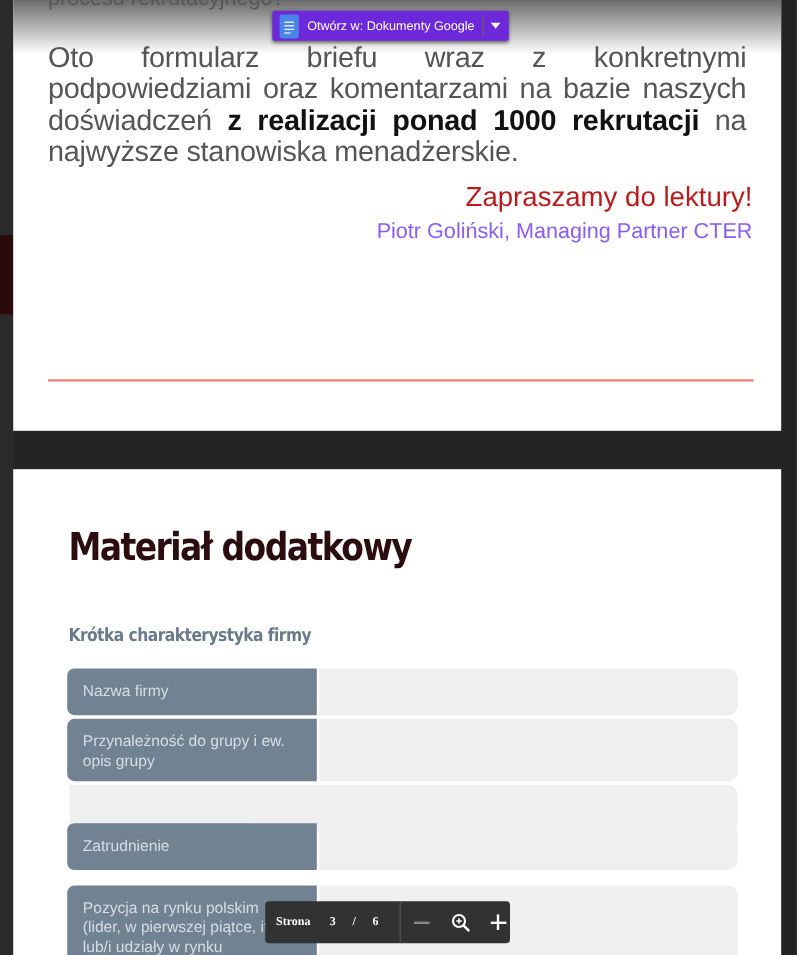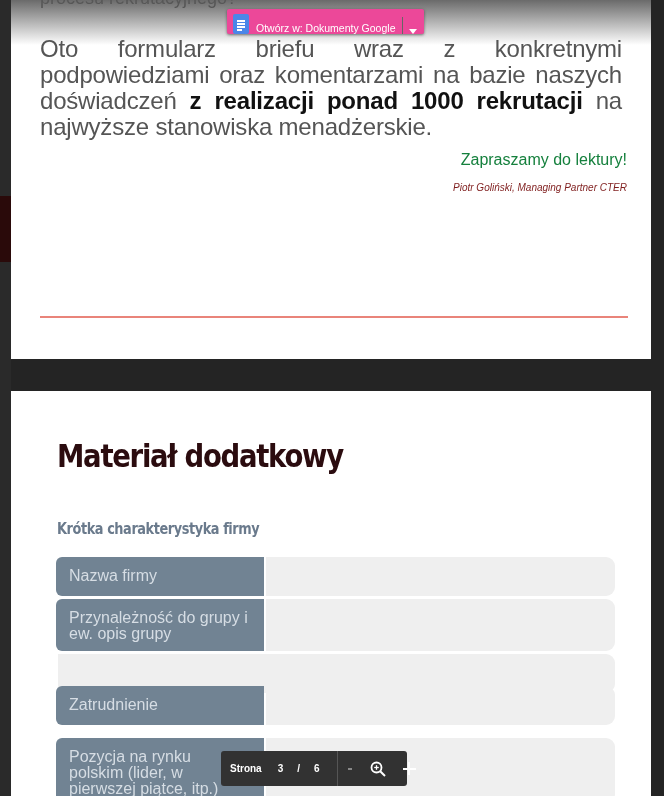--- a/index.html
+++ b/index.html
@@ -16,48 +16,48 @@
 
   .top-fade { position: absolute; left: 0; top: 0; width: 100%; height: 45px;
     background: linear-gradient(to bottom, rgba(90,90,90,0.9), rgba(255,255,255,0)); pointer-events: none; }
 
   .clipped-line { position: absolute; left: 29px; top: -12px; font-family: "Liberation Sans", sans-serif; font-size: 18px; color: #444; }
 
   .para { position: absolute; left: 29px; top: 36px; width: 582px; font-family: "Liberation Sans", sans-serif;
     font-size: 24px; line-height: 26px; color: #555; text-align: justify; letter-spacing: -0.2px; }
   .para b { color: #111; font-weight: bold; }
 
-  .invite { position: absolute; right: 24px; top: 151px; font-family: "Liberation Sans", sans-serif; font-size: 16px; color: #15803d; }
-  .signature { position: absolute; right: 24px; top: 182px; font-family: "Liberation Sans", sans-serif; font-size: 10px; color: #7f1d1d; font-style: italic; }
+  .invite { position: absolute; right: 24px; top: 151px; font-family: "Liberation Sans", sans-serif; font-size: 23px; color: #b91c1c; }
+  .signature { position: absolute; right: 24px; top: 182px; font-family: "Liberation Sans", sans-serif; font-size: 18px; color: #8b5cf6; }
 
   .footer-line { position: absolute; left: 29px; top: 316px; width: 588px; height: 2px; background: #e9847a; }
   .footer-text { position: absolute; left: 32px; top: 325px; font-family: "Liberation Sans", sans-serif; font-size: 11.5px; color: #8a8f98; white-space: nowrap; letter-spacing: -0.15px; }
   .footer-text b { color: #4f5f74; font-weight: bold; }
 
   .title { position: absolute; left: 46px; top: 46px; font-family: "DejaVu Sans", sans-serif; font-weight: bold; font-size: 32px;
     color: #2b0c0f; letter-spacing: -1.5px; transform: scaleX(0.86); transform-origin: left center; }
   .subtitle { position: absolute; left: 46px; top: 129px; font-family: "DejaVu Sans", sans-serif; font-weight: bold; font-size: 15px;
     color: #6a7a8c; letter-spacing: -0.5px; transform: scaleX(0.86); transform-origin: left center; }
 
   .table { position: absolute; left: 45px; top: 166px; width: 559px; }
   .row { position: absolute; left: 0; width: 559px; display: flex; }
   .row .label { width: 208px; height: 100%; background: #718393; border-radius: 6px 0 0 6px; color: #d6dde4;
-    font-family: "Liberation Sans", sans-serif; font-size: 16px; line-height: 16px; padding: 11px 16px 0 13px; }
+    font-family: "Liberation Sans", sans-serif; font-size: 13px; line-height: 16px; padding: 11px 16px 0 13px; }
   .row .value { flex: 1; height: 100%; background: #efefef; border-radius: 0 9px 9px 0; margin-left: 2px; }
 
-  .open-btn { position: absolute; left: 227px; top: 9px; height: 25px; width: 197px; background: #ec4899; border-radius: 2px;
-    display: flex; align-items: flex-end; box-shadow: 0 1px 3px rgba(0,0,0,0.5); }
+  .open-btn { position: absolute; left: 227px; top: 9px; height: 25px; width: 197px; background: #6d28d9; border-radius: 2px;
+    display: flex; align-items: center; box-shadow: 0 1px 3px rgba(0,0,0,0.5); }
   .docs-icon { width: 16px; height: 20px; margin-left: 6px; background: #4a86e8; border-radius: 2px; position: relative; }
   .docs-icon span { position: absolute; left: 4px; width: 8px; height: 1.5px; background: #fff; }
   .open-label { color: #fff; font-family: "Liberation Sans", sans-serif; font-size: 10.5px; margin-left: 7px; white-space: nowrap; }
   .open-sep { width: 1px; height: 17px; background: #666; margin-left: 7px; }
   .open-caret { width: 0; height: 0; border-left: 4px solid transparent; border-right: 4px solid transparent; border-top: 5px solid #fff; margin-left: 6px; }
 
-  .pager { position: absolute; left: 221px; top: 751px; width: 186px; height: 35px; background: #323232; border-radius: 3px;
-    display: flex; align-items: center; color: #fff; font-family: Liberation Sans, sans-serif; font-weight: bold; font-size: 10px; }
+  .pager { position: absolute; left: 221px; top: 751px; width: 204px; height: 35px; background: #323232; border-radius: 3px;
+    display: flex; align-items: center; color: #fff; font-family: Liberation Serif, serif; font-weight: bold; font-size: 10px; }
   .pager .lbl { margin-left: 9px; }
   .pager .cur { margin-left: 16px; }
   .pager .slash { margin-left: 14px; }
   .pager .tot { margin-left: 14px; }
   .pager .sep { width: 1px; height: 35px; background: #555; margin-left: 17px; }
   .pager .minus { margin-left: 11px; width: 13px; height: 2px; background: #888; }
   .pager .zoom-ic { margin-left: 18px; width: 16px; height: 16px; position: relative; }
   .pager .plus { margin-left: 17px; width: 13px; height: 13px; position: relative; }
   .pager .plus::before { content: ""; position: absolute; left: 0; top: 5.5px; width: 13px; height: 2px; background: #fff; }
   .pager .plus::after { content: ""; position: absolute; left: 5.5px; top: 0; width: 2px; height: 13px; background: #fff; }

